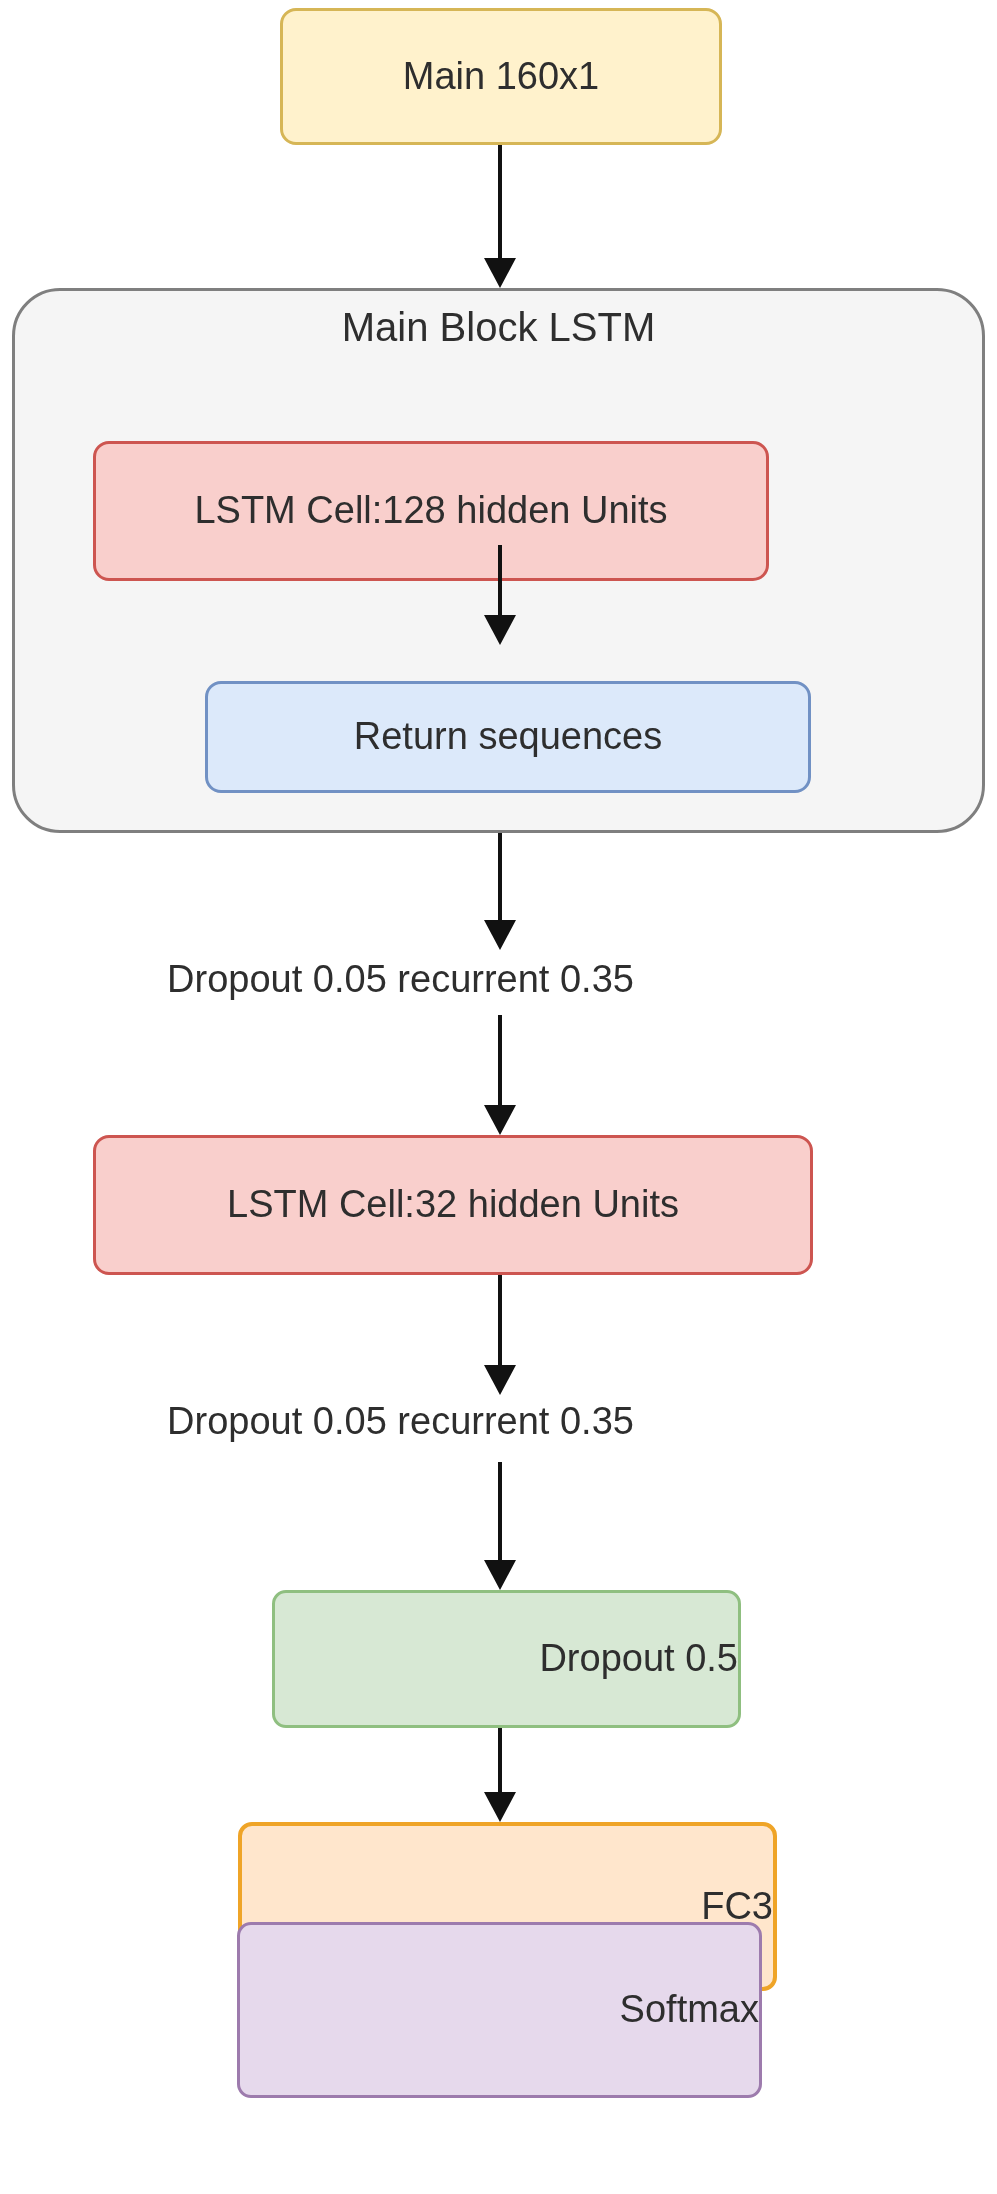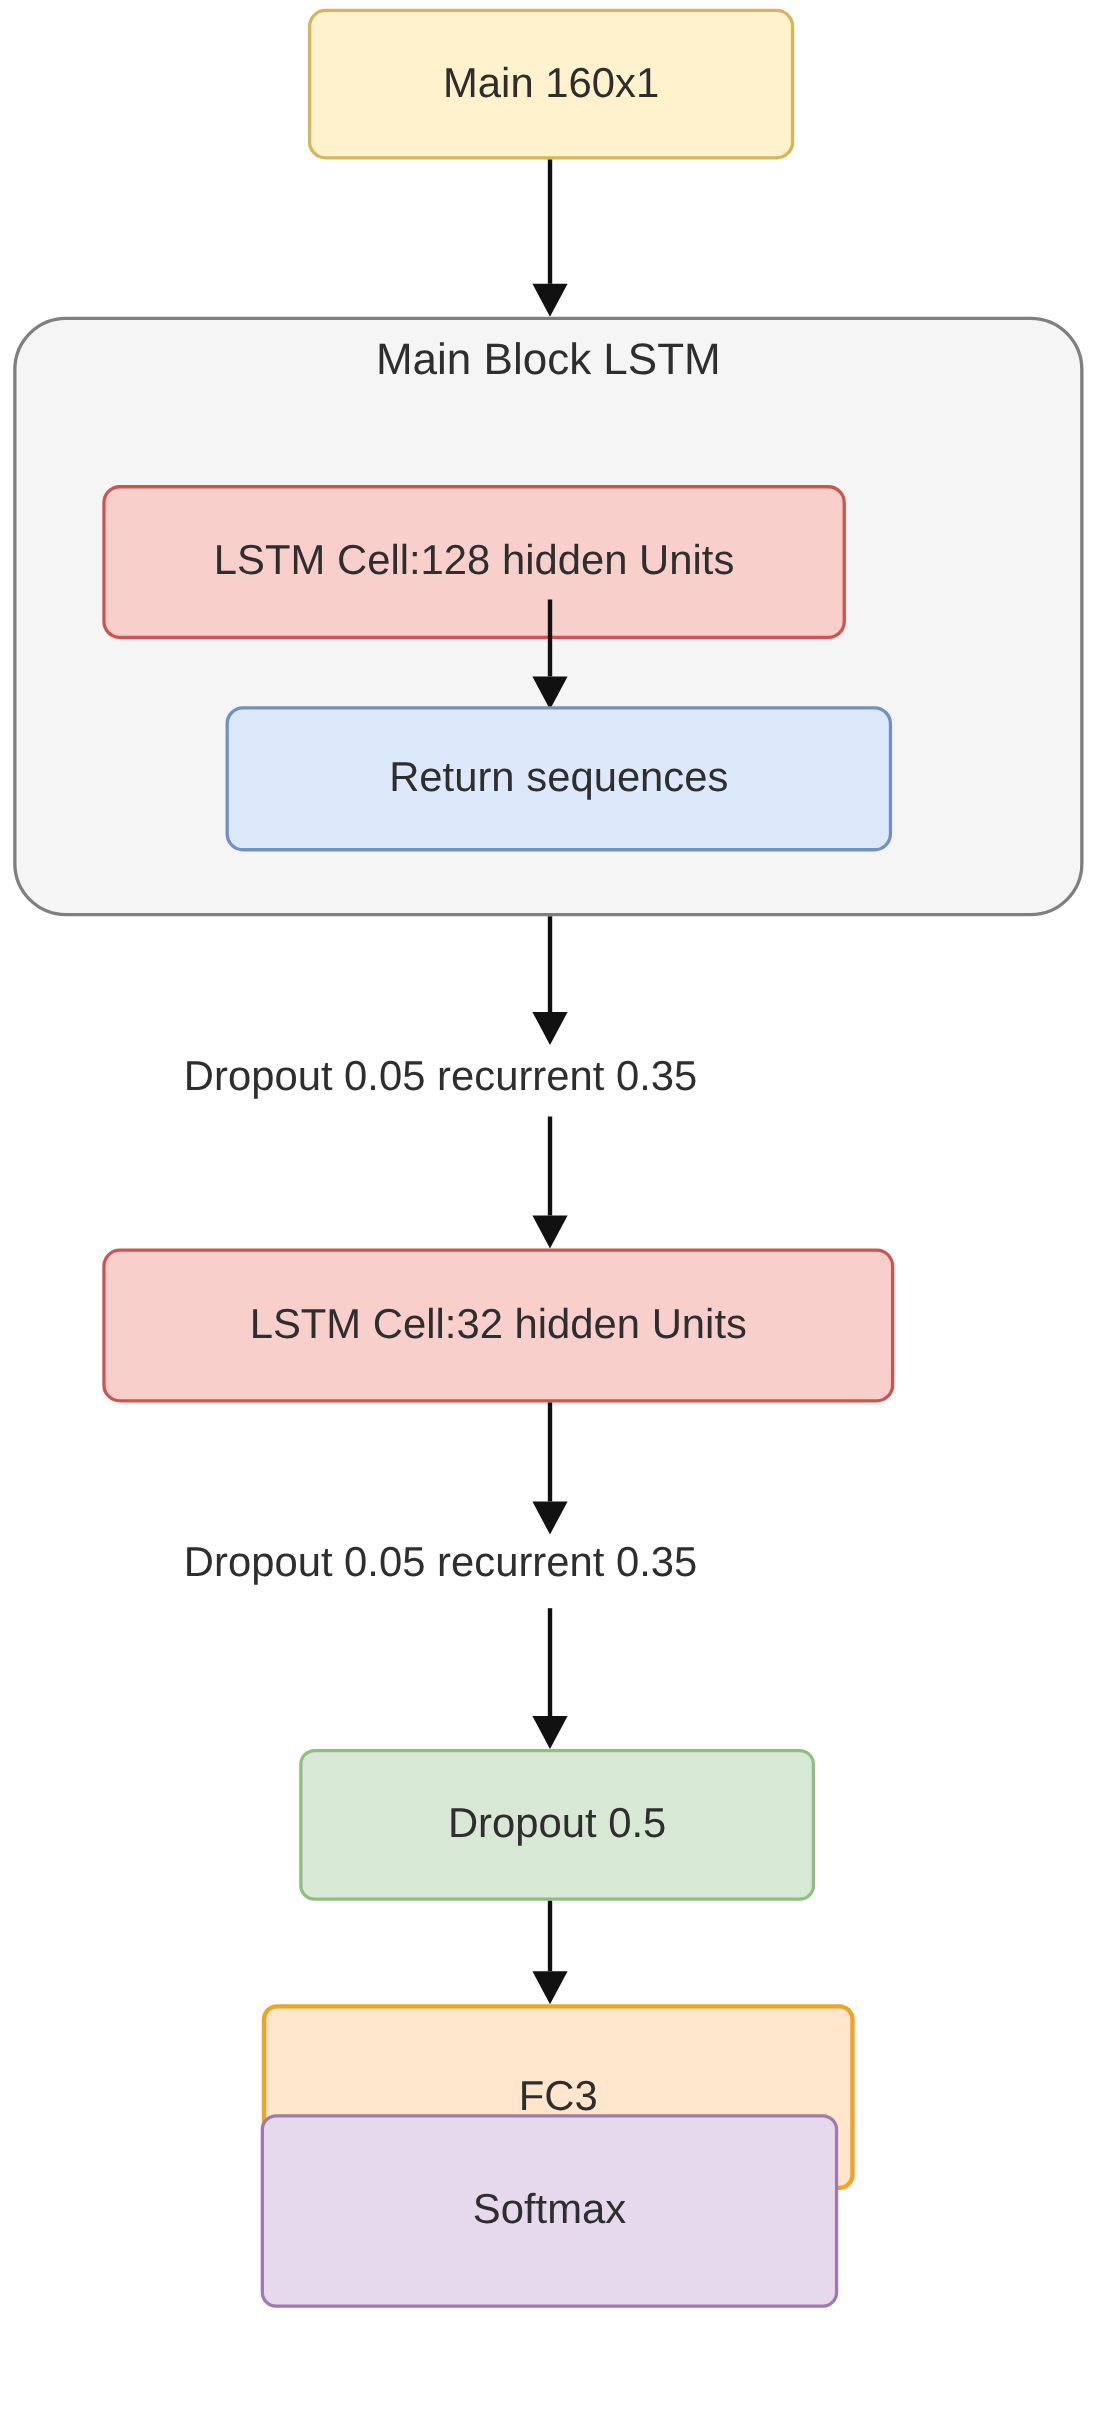--- a/index.html
+++ b/index.html
@@ -22,21 +22,21 @@
     box-sizing: border-box;
     border: 3px solid #888;
     display: flex;
     align-items: center;
     justify-content: center;
     text-align: center;
     font-size: 38px;
     line-height: 1.15;
   }
   .node.rounded-sm { border-radius: 16px; }
-  .node.rounded-md { border-radius: 14px; }
+  .node.rounded-md { border-radius: 14px; justify-content: flex-end; }
   .container-block {
     position: absolute;
     box-sizing: border-box;
     border: 3px solid #7f7f7f;
     border-radius: 48px;
     display: flex;
     justify-content: center;
     align-items: flex-start;
     font-size: 40px;
     padding-top: 14px;
@@ -68,21 +68,21 @@
     border-right: 16px solid transparent;
     border-top: 30px solid var(--arrow-color);
   }
 
   
   #node-input            { left: 280px; top: 8px;    width: 442px; height: 137px; }
   #arrow-1               { left: 483px; top: 145px;  height: 143px; }
   #node-main-block       { left: 12px;  top: 288px;  width: 973px; height: 545px; }
   #node-lstm-128         { left: 93px;  top: 405px;  width: 676px; height: 140px; margin-top: 36px; }
   #arrow-2               { left: 483px; top: 545px;  height: 100px; }
-  #node-return-sequences { left: 205px; top: 642px;  width: 606px; height: 132px; text-align: center; }
+  #node-return-sequences { left: 205px; top: 681px;  width: 606px; height: 112px; text-align: center; }
   #arrow-3               { left: 483px; top: 833px;  height: 117px; }
   #annotation-1          { top: 958px; }
   #arrow-4               { left: 483px; top: 1015px; height: 120px; }
   #node-lstm-32          { left: 93px;  top: 1135px; width: 720px; height: 140px; }
   #arrow-5               { left: 483px; top: 1275px; height: 120px; }
   #annotation-2          { top: 1400px; }
   #arrow-6               { left: 483px; top: 1462px; height: 128px; }
   #node-dropout          { left: 272px; top: 1590px; width: 469px; height: 138px; }
   #arrow-7               { left: 483px; top: 1728px; height: 94px; }
   #node-fc3              { left: 238px; top: 1822px; width: 539px; height: 169px; border-width: 4px; }

